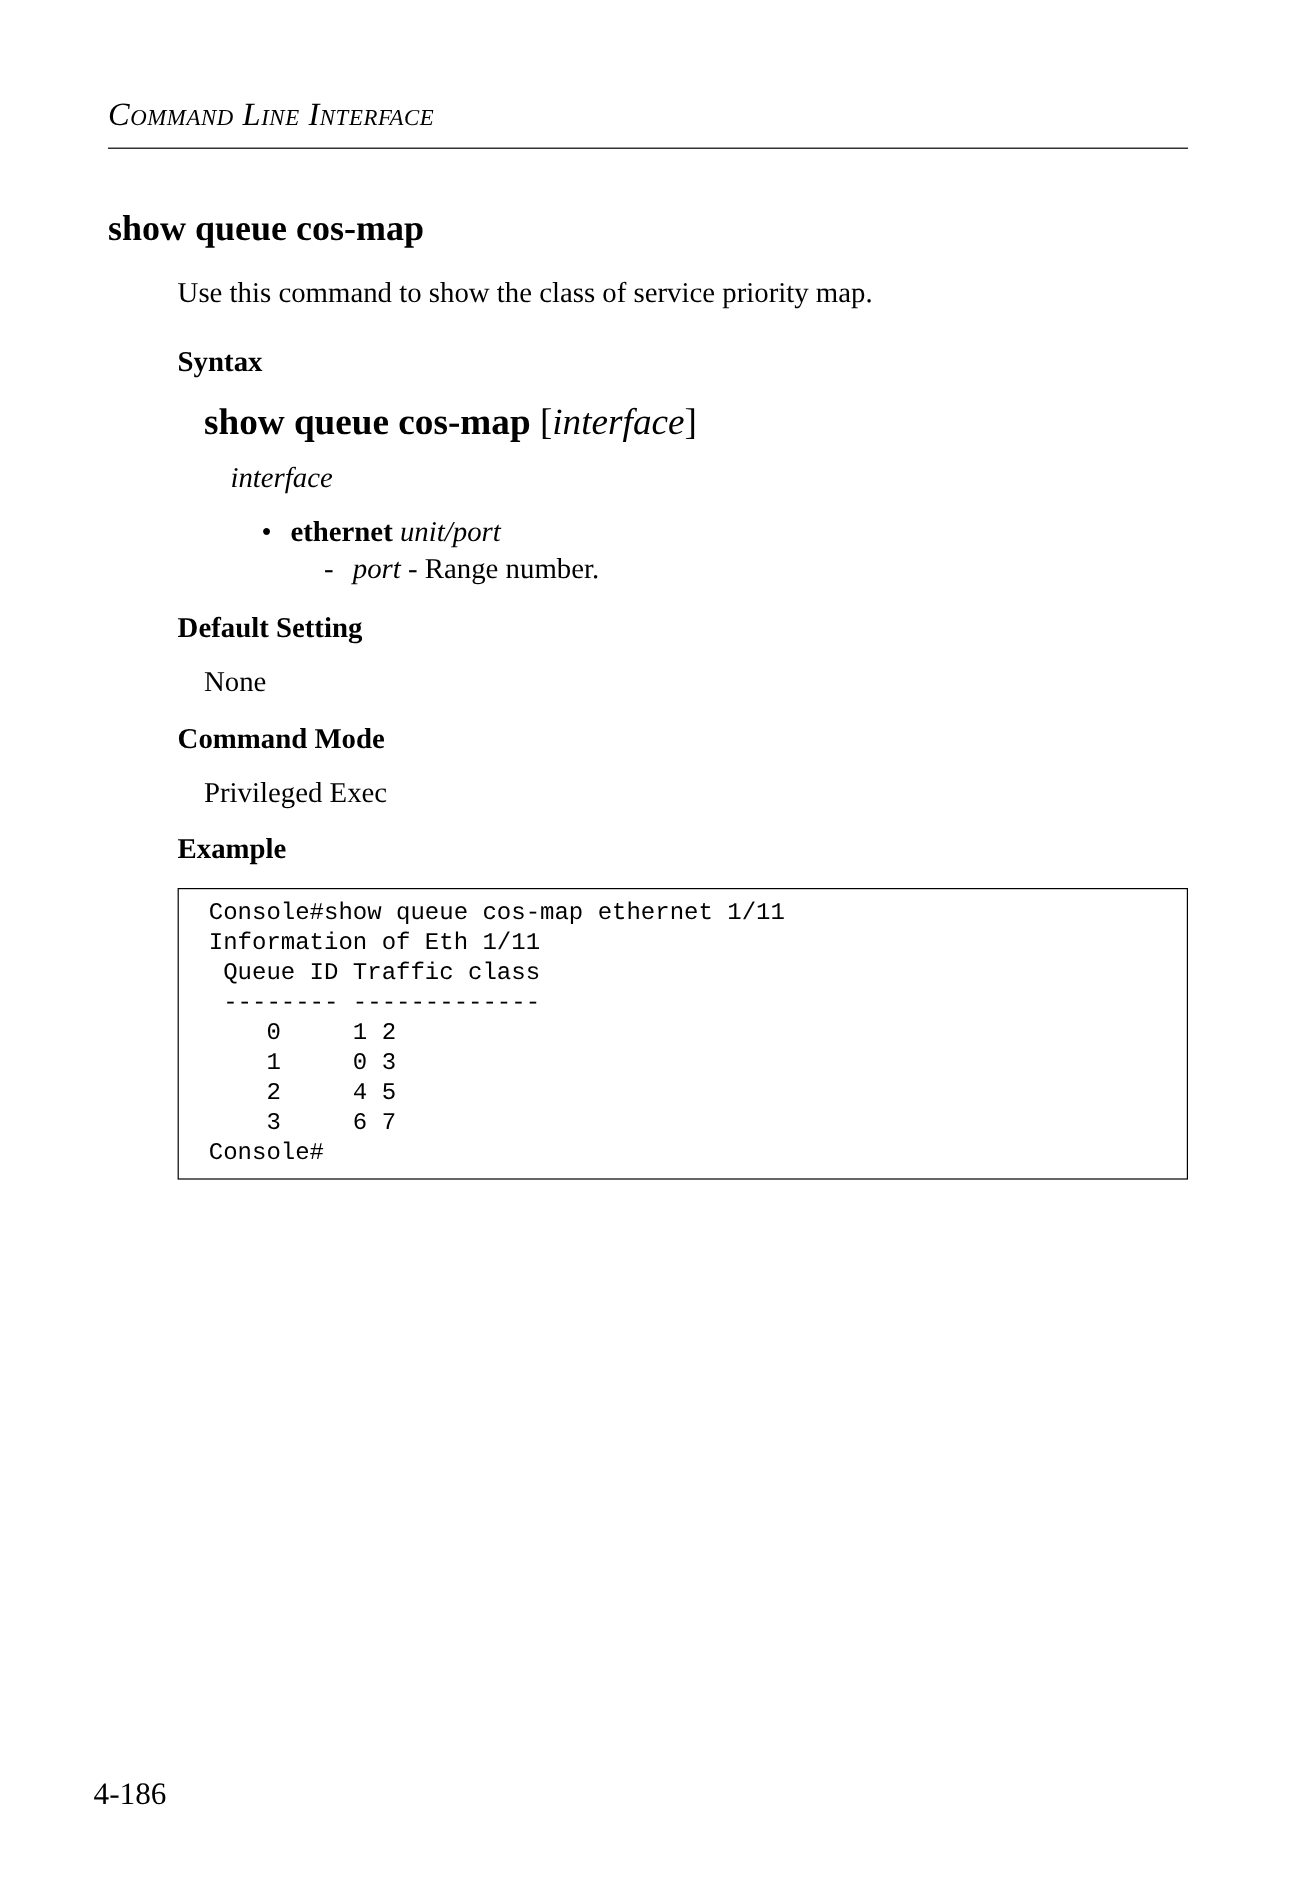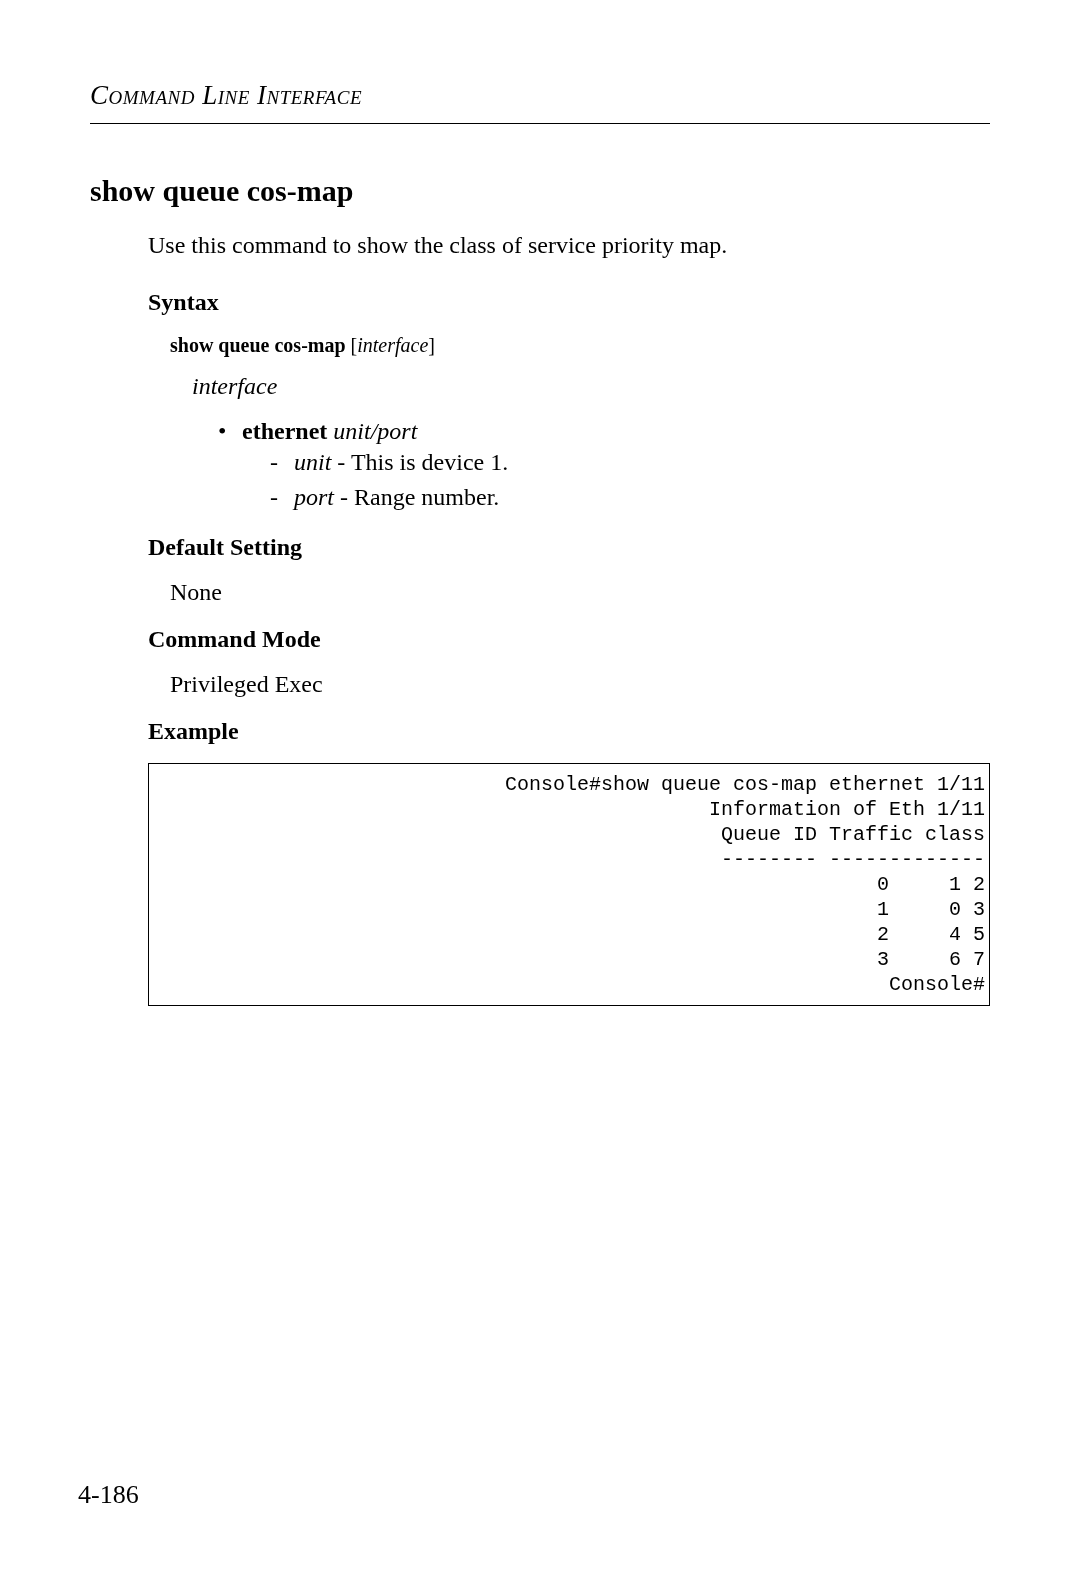--- a/index.html
+++ b/index.html
@@ -37,21 +37,21 @@
       font-family: Liberation Serif, serif;
     }
     .section-label {
       font-size: 24px;
       font-weight: bold;
       margin-left: 58px;
       margin-top: 20px;
       margin-bottom: 18px;
     }
     .syntax-line {
-      font-size: 20px;
+      font-size: 31px;
       margin-left: 80px;
       margin-bottom: 16px;
     }
     .syntax-line b { font-weight: bold; }
     .syntax-line i { font-style: italic; }
     .param-name {
       font-size: 24px;
       font-style: italic;
       margin-left: 102px;
       margin-bottom: 16px;
@@ -90,26 +90,25 @@
     }
     .body-text {
       font-size: 24px;
       margin-left: 80px;
       margin-bottom: 20px;
     }
     .example-box {
       border: 1px solid #000;
       margin-left: 58px;
       margin-right: 0;
-      padding: 8px 4px;
+      padding: 8px 25px;
       font-family: "Courier New", Courier, monospace;
       font-size: 20px;
       white-space: pre;
       line-height: 1.25;
-      text-align: right;
     }
     .page-number {
       position: absolute;
       bottom: 60px;
       left: 78px;
       font-size: 26px;
     }
   </style>
 </head>
 <body>
@@ -125,21 +124,20 @@
 <div class="syntax-line">
   <b>show queue cos-map</b><span> [</span><i>interface</i><span>]</span>
 </div>
 
 <div class="param-name">interface</div>
 
 <ul class="bullet-list">
   <li>
     <b>ethernet</b><i> unit/port</i>
     <ul class="dash-list">
-      <li><i>unit</i><span> - This is device 1.</span></li>
       <li><i>port</i><span> - Range number.</span></li>
     </ul>
   </li>
 </ul>
 
 <div class="section-label">Default Setting</div>
 <div class="body-text">None</div>
 
 <div class="section-label">Command Mode</div>
 <div class="body-text">Privileged Exec</div>

